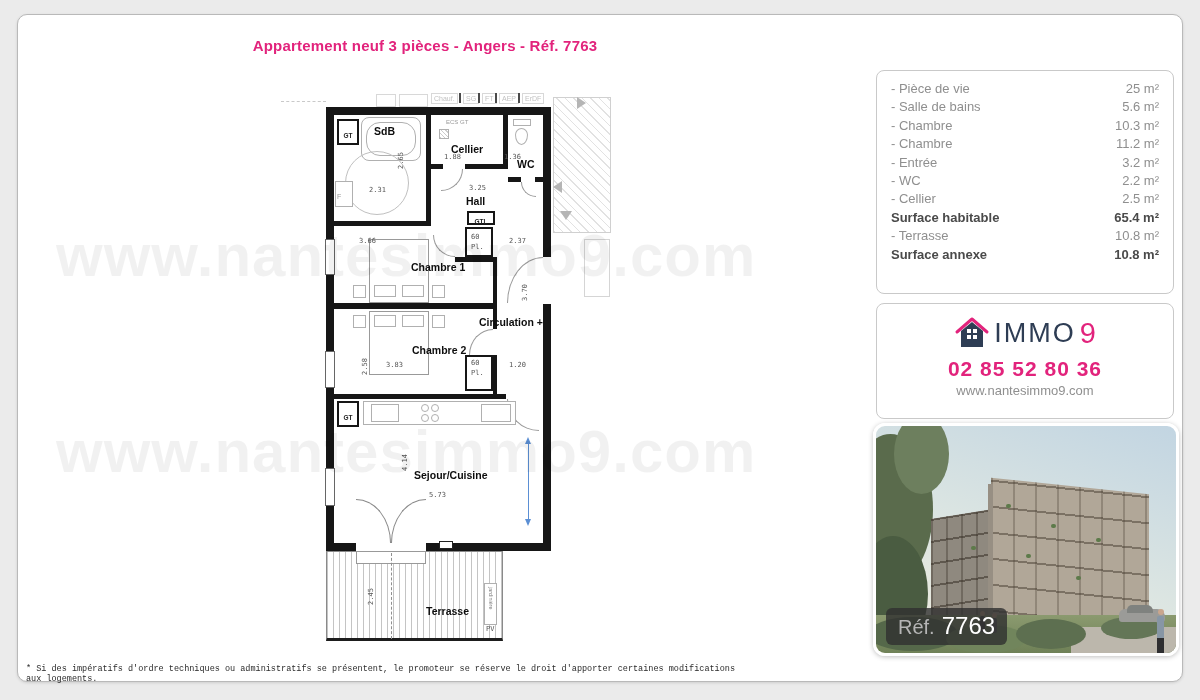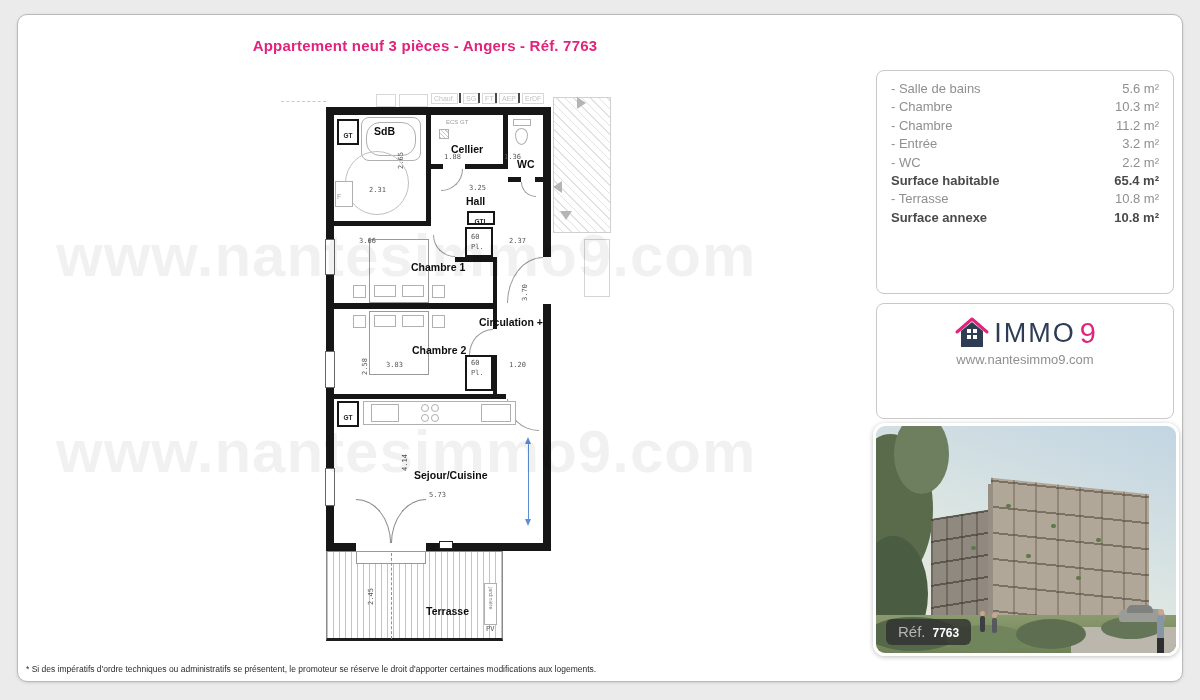--- a/index.html
+++ b/index.html
@@ -61,24 +61,24 @@
   .facade-l { left:55px; top:88px; width:62px; height:112px; background:#8f897f; transform:skewY(-9deg);
               background-image:repeating-linear-gradient(0deg,rgba(55,47,38,.55) 0 2px,transparent 2px 22px),
                                repeating-linear-gradient(90deg,rgba(55,47,38,.35) 0 2px,transparent 2px 15px); }
   .facade-r { left:115px; top:60px; width:158px; height:160px; background:#b1a798; transform:skewY(6deg);
               background-image:repeating-linear-gradient(0deg,rgba(70,60,48,.5) 0 2px,transparent 2px 26px),
                                repeating-linear-gradient(90deg,rgba(70,60,48,.3) 0 2px,transparent 2px 22px); }
   .tree { position:absolute; border-radius:50%; }
   .plant { position:absolute; width:5px; height:4px; background:#5d7a4a; border-radius:2px; z-index:3; }
   .ref-badge { position:absolute; left:10px; bottom:8px; background:rgba(48,48,48,.8); border-radius:6px;
                padding:4px 12px 5px 12px; display:flex; align-items:baseline; gap:7px; z-index:5; }
-  .ref-badge .rl1 { color:#b5b5b5; font-size:15px; }
-  .ref-badge .rn1 { color:#fff; font-size:12px; font-weight:bold; }
-
-  .disclaimer { position:absolute; left:8px; top:649px; width:720px; font-size:8.5px; color:#2b2b2b; }
+  .ref-badge .rl1 { color:#b5b5b5; font-size:20px; }
+  .ref-badge .rn1 { color:#fff; font-size:24px; font-weight:normal; }
+
+  .disclaimer { position:absolute; left:8px; top:649px; width:720px; font-size:8.5px; color:#2b2b2b;font-family:Liberation Mono, monospace; }
 </style>
 </head>
 <body>
 
 <div class="page">
 
   <div class="title">Appartement neuf 3 pièces - Angers - Réf. 7763</div>
 
   <div class="plan">
 
@@ -214,38 +214,46 @@
     <div class="d dv" style="left:86px;top:516px;">2.45</div>
     <div class="d" style="left:205px;top:536px;">PV</div>
   </div>
 
   <div class="wm" style="top:206px;">www.nantesimmo9.com</div>
   <div class="wm" style="top:402px;">www.nantesimmo9.com</div>
 
 
   <div class="surf-body">
     <div class="srow">
+        <span>- Pièce de vie</span>
+        <span>25 m²</span>
+      </div>
+    <div class="srow">
         <span>- Salle de bains</span>
         <span>5.6 m²</span>
       </div>
     <div class="srow">
         <span>- Chambre</span>
         <span>10.3 m²</span>
       </div>
     <div class="srow">
         <span>- Chambre</span>
         <span>11.2 m²</span>
       </div>
     <div class="srow">
         <span>- Entrée</span>
         <span>3.2 m²</span>
       </div>
     <div class="srow">
         <span>- WC</span>
         <span>2.2 m²</span>
+      </div>
+    <div class="srow">
+        <span>- Cellier</span>
+        <span>2.5 m²</span>
       </div>
     <div class="srow b">
         <span>Surface habitable</span>
         <span>65.4 m²</span>
       </div>
     <div class="srow">
         <span>- Terrasse</span>
         <span>10.8 m²</span>
       </div>
     <div class="srow b">
@@ -260,20 +268,21 @@
         <path d="M3 16 L18 3 L33 16" fill="none" stroke="#e2237c" stroke-width="3" stroke-linecap="round" stroke-linejoin="round"></path>
         <path d="M7 15 L18 6 L29 15 L29 31 L7 31 Z" fill="#2e3d54"></path>
         <rect x="13" y="13" width="4" height="4" fill="#fff"></rect>
         <rect x="19" y="13" width="4" height="4" fill="#fff"></rect>
         <rect x="13" y="19" width="4" height="4" fill="#fff"></rect>
         <rect x="19" y="19" width="4" height="4" fill="#fff"></rect>
       </svg>
       <span class="immo">IMMO</span>
         <span class="nine">9</span>
     </div>
+    <div class="phone">02 85 52 80 36</div>
     <div class="site">www.nantesimmo9.com</div>
   </div>
 
   <div class="photo">
 
     <div class="tree" style="left:-28px;top:8px;width:85px;height:150px;background:#5a6b4c;"></div>
     <div class="tree" style="left:-18px;top:110px;width:70px;height:115px;background:#4a5c41;"></div>
     <div class="tree" style="left:18px;top:-12px;width:55px;height:80px;background:#6d7f5e;"></div>
 
     <div class="ph facade-l"></div>

